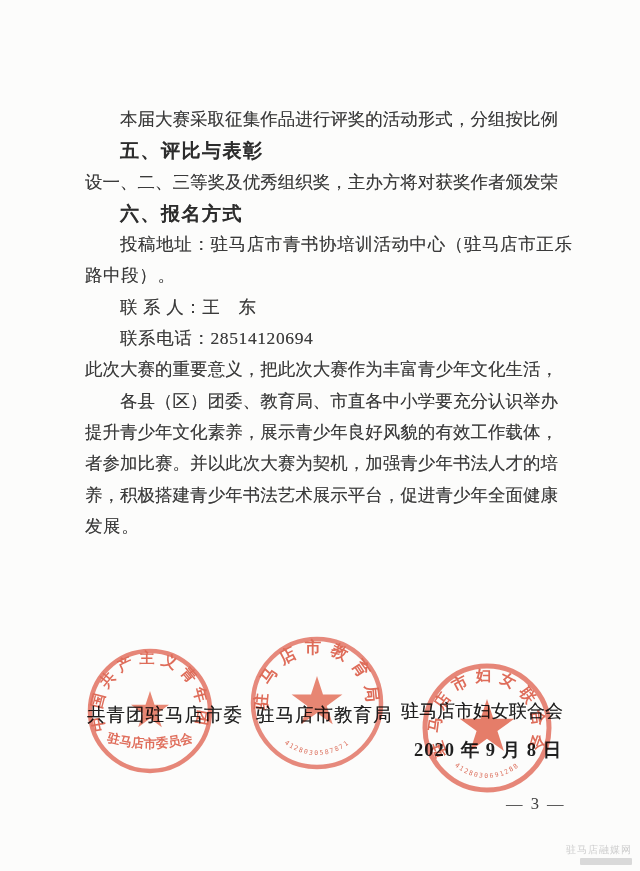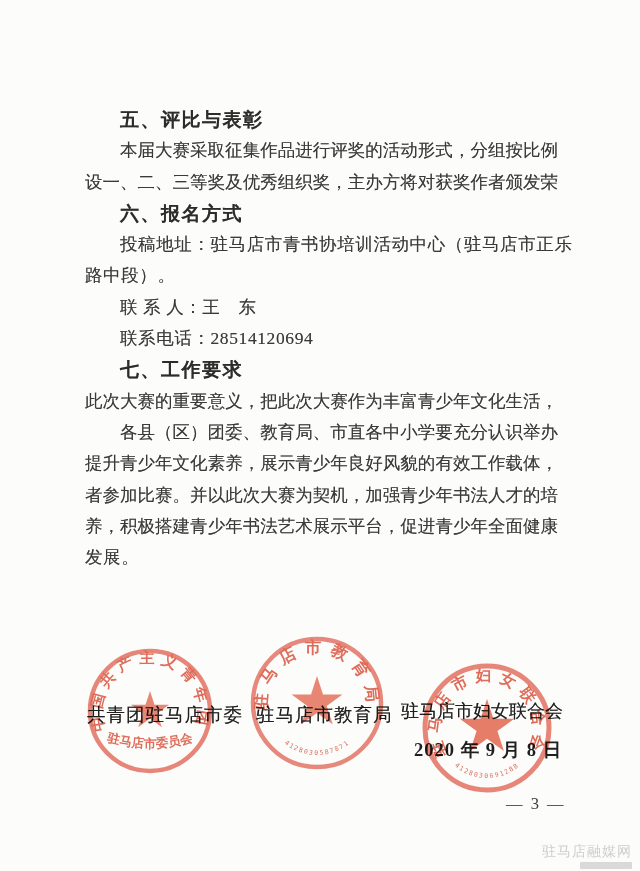--- a/index.html
+++ b/index.html
@@ -49,42 +49,41 @@
     filter:blur(0.25px);
   }
   .seal-1 { left:70px;  top:631px; }
   .seal-2 { left:237px; top:623px; }
   .seal-3 { left:407px; top:648px; }
   
   .watermark {
     position:absolute; right:8px; top:843px; text-align:right;
     color:#c6c6c6; opacity:0.85;
   }
-  .watermark .wm-text { font-size:14px; letter-spacing:1px;
+  .watermark .wm-text { font-size:10px; letter-spacing:1px;
     font-family:"Liberation Sans", sans-serif; }
   .watermark .wm-bar {
     margin-top:1px; margin-left:auto; width:52px; height:7px;
     background:#d4d4d4; border-radius:1px;
   }
 </style>
 </head>
 <body>
 
 <div class="page">
 
   <div class="textblock">
+    <div class="line j ind">本届大赛采取征集作品进行评奖的活动形式，分组按比例</div>
     <div class="line head">五、评比与表彰</div>
-    <div class="line j ind">本届大赛采取征集作品进行评奖的活动形式，分组按比例</div>
     <div class="line j">设一、二、三等奖及优秀组织奖，主办方将对获奖作者颁发荣</div>
     <div class="line head">六、报名方式</div>
     <div class="line ind">投稿地址：驻马店市青书协培训活动中心（驻马店市正乐</div>
     <div class="line">路中段）。</div>
     <div class="line ind">联 系 人：王　东</div>
     <div class="line ind">联系电话：28514120694</div>
-    <div class="line head">七、工作要求</div>
     <div class="line j">此次大赛的重要意义，把此次大赛作为丰富青少年文化生活，</div>
     <div class="line j ind">各县（区）团委、教育局、市直各中小学要充分认识举办</div>
     <div class="line j">提升青少年文化素养，展示青少年良好风貌的有效工作载体，</div>
     <div class="line j">者参加比赛。并以此次大赛为契机，加强青少年书法人才的培</div>
     <div class="line j">养，积极搭建青少年书法艺术展示平台，促进青少年全面健康</div>
     <div class="line">发展。</div>
   </div>
 
   <div class="sig sig1">共青团驻马店市委</div>
   <div class="sig sig2">驻马店市教育局</div>

